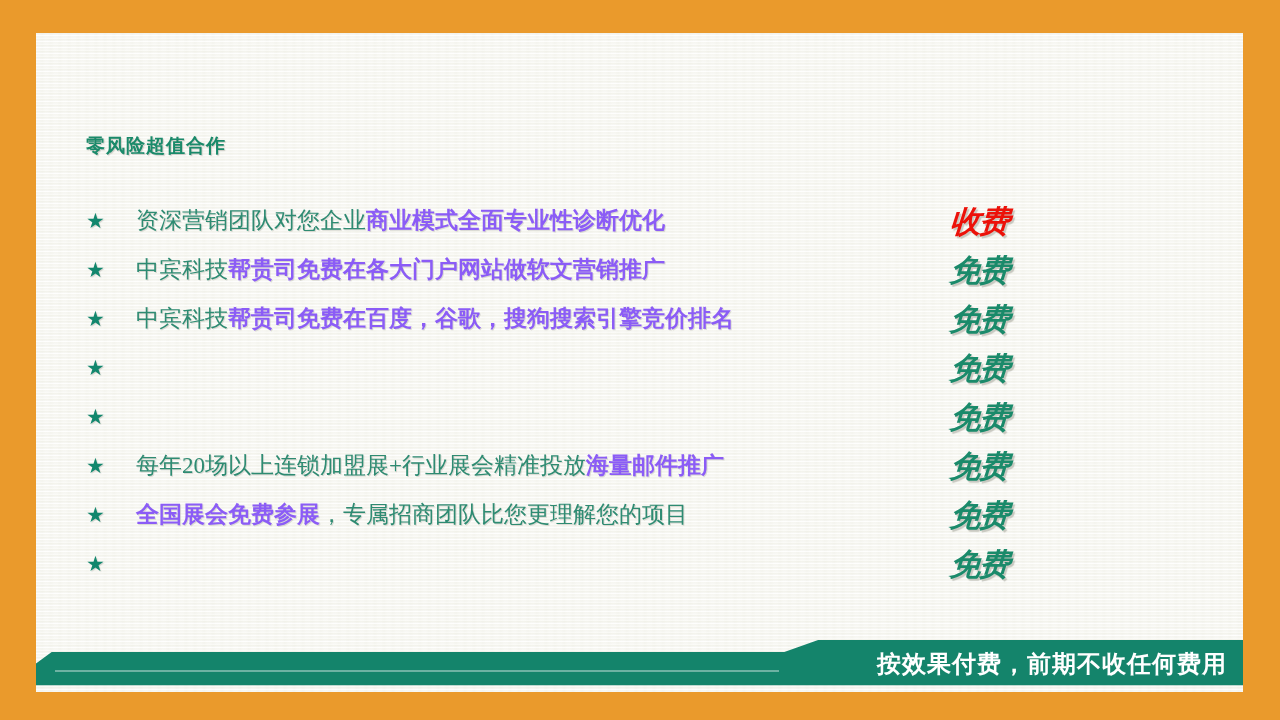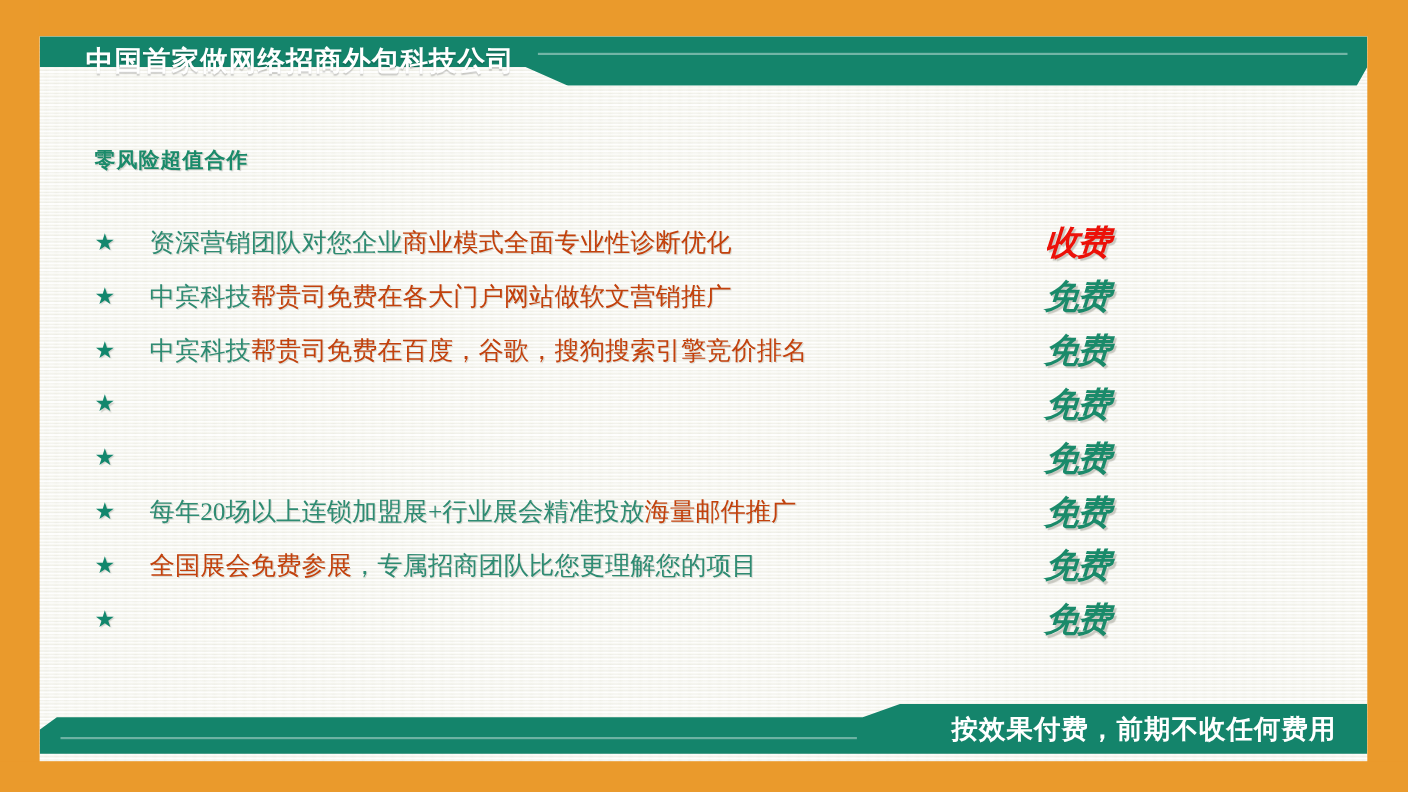--- a/index.html
+++ b/index.html
@@ -150,22 +150,22 @@
     flex: 0 0 auto;
     margin-left: 22px;
     font-family: "Liberation Serif", "DejaVu Serif", serif;
     font-size: 23px;
     color: #2e8b72;
     white-space: nowrap;
     line-height: 30px;
     text-shadow: 1px 1px 0 rgba(190,190,180,0.5);
   }
   .row-text .b {
-    font-weight: normal;
-    color: #c2410c;
+    font-weight: bold;
+    color: #8b5cf6;
   }
 
   
   .fees {
     position: absolute;
     left: 950px;
     top: 196px;
     width: 120px;
   }
   .fee {
@@ -213,21 +213,21 @@
   .footer-band-line {
     position: absolute;
     left: 1.6%;
     top: 30px;
     width: 60%;
     height: 2px;
     background: rgba(255,255,255,0.38);
   }
   .footer-text {
     position: absolute;
-    right: 28px;
+    right: 16px;
     top: 4px;
     font-size: 24px;
     font-weight: bold;
     color: #ffffff;
     letter-spacing: 1px;
     line-height: 40px;
     white-space: nowrap;
   }
 </style>
 </head>
@@ -235,25 +235,20 @@
 
 <div class="slide">
 
   <div class="paper"></div>
 
   <div class="frame-top"></div>
   <div class="frame-left"></div>
   <div class="frame-right"></div>
   <div class="frame-bottom"></div>
 
-  <div class="header-band">
-    <div class="header-band-shape"></div>
-    <div class="header-band-line"></div>
-    <div class="header-title">中国首家做网络招商外包科技公司</div>
-  </div>
 
   <div class="section-title">零风险超值合作</div>
 
   <div class="rows">
       <div class="row">
         <div class="bullet-star">★</div>
         <div class="row-text"><span>资深营销团队对您企业</span><span class="b">商业模式全面专业性诊断优化</span></div>
       </div>
       <div class="row">
         <div class="bullet-star">★</div>

